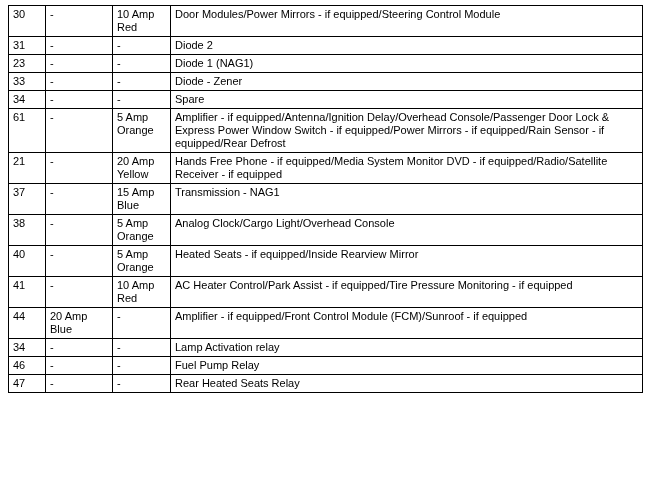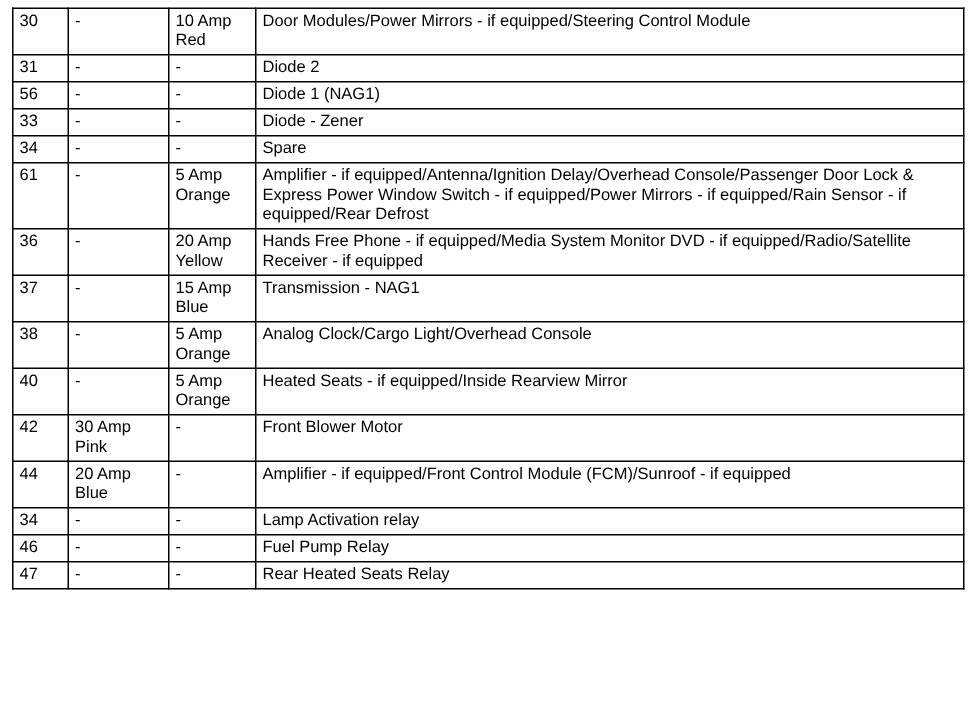--- a/index.html
+++ b/index.html
@@ -51,21 +51,21 @@
         <td class="c2">10 Amp Red</td>
         <td class="c3">Door Modules/Power Mirrors - if equipped/Steering Control Module</td>
       </tr>
       <tr>
         <td class="c0">31</td>
         <td class="c1">-</td>
         <td class="c2">-</td>
         <td class="c3">Diode 2</td>
       </tr>
       <tr>
-        <td class="c0">56</td>
+        <td class="c0">23</td>
         <td class="c1">-</td>
         <td class="c2">-</td>
         <td class="c3">Diode 1 (NAG1)</td>
       </tr>
       <tr>
         <td class="c0">33</td>
         <td class="c1">-</td>
         <td class="c2">-</td>
         <td class="c3">Diode - Zener</td>
       </tr>
@@ -75,21 +75,21 @@
         <td class="c2">-</td>
         <td class="c3">Spare</td>
       </tr>
       <tr>
         <td class="c0">61</td>
         <td class="c1">-</td>
         <td class="c2">5 Amp Orange</td>
         <td class="c3">Amplifier - if equipped/Antenna/Ignition Delay/Overhead Console/Passenger Door Lock &amp; Express Power Window Switch - if equipped/Power Mirrors - if equipped/Rain Sensor - if equipped/Rear Defrost</td>
       </tr>
       <tr>
-        <td class="c0">36</td>
+        <td class="c0">21</td>
         <td class="c1">-</td>
         <td class="c2">20 Amp Yellow</td>
         <td class="c3">Hands Free Phone - if equipped/Media System Monitor DVD - if equipped/Radio/Satellite Receiver - if equipped</td>
       </tr>
       <tr>
         <td class="c0">37</td>
         <td class="c1">-</td>
         <td class="c2">15 Amp Blue</td>
         <td class="c3">Transmission - NAG1</td>
       </tr>
@@ -99,24 +99,24 @@
         <td class="c2">5 Amp Orange</td>
         <td class="c3">Analog Clock/Cargo Light/Overhead Console</td>
       </tr>
       <tr>
         <td class="c0">40</td>
         <td class="c1">-</td>
         <td class="c2">5 Amp Orange</td>
         <td class="c3">Heated Seats - if equipped/Inside Rearview Mirror</td>
       </tr>
       <tr>
-        <td class="c0">42</td>
-        <td class="c1">30 Amp Pink</td>
-        <td class="c2">-</td>
-        <td class="c3">Front Blower Motor</td>
+        <td class="c0">41</td>
+        <td class="c1">-</td>
+        <td class="c2">10 Amp Red</td>
+        <td class="c3">AC Heater Control/Park Assist - if equipped/Tire Pressure Monitoring - if equipped</td>
       </tr>
       <tr>
         <td class="c0">44</td>
         <td class="c1">20 Amp Blue</td>
         <td class="c2">-</td>
         <td class="c3">Amplifier - if equipped/Front Control Module (FCM)/Sunroof - if equipped</td>
       </tr>
       <tr>
         <td class="c0">34</td>
         <td class="c1">-</td>

